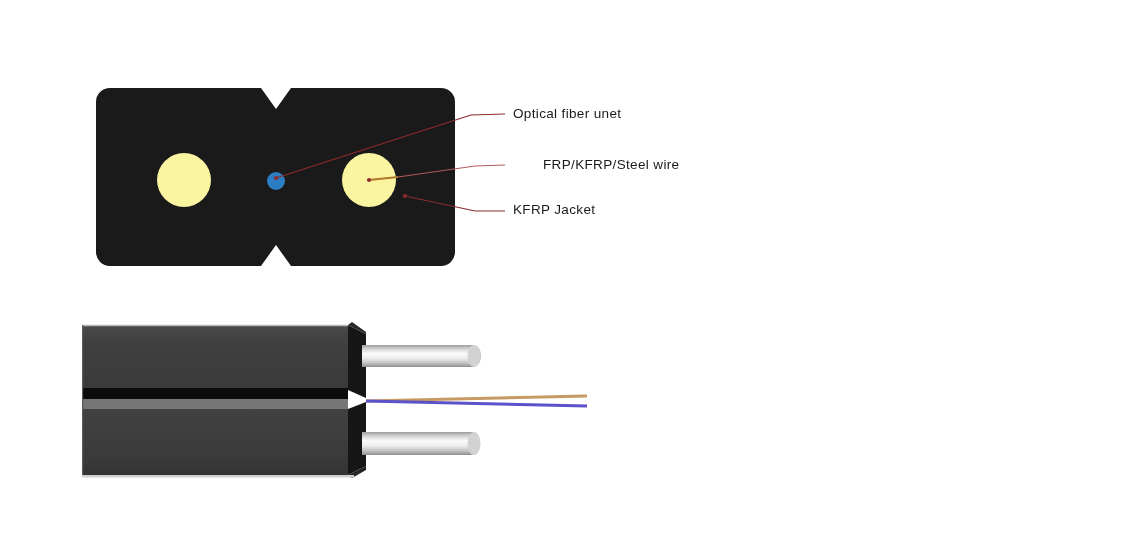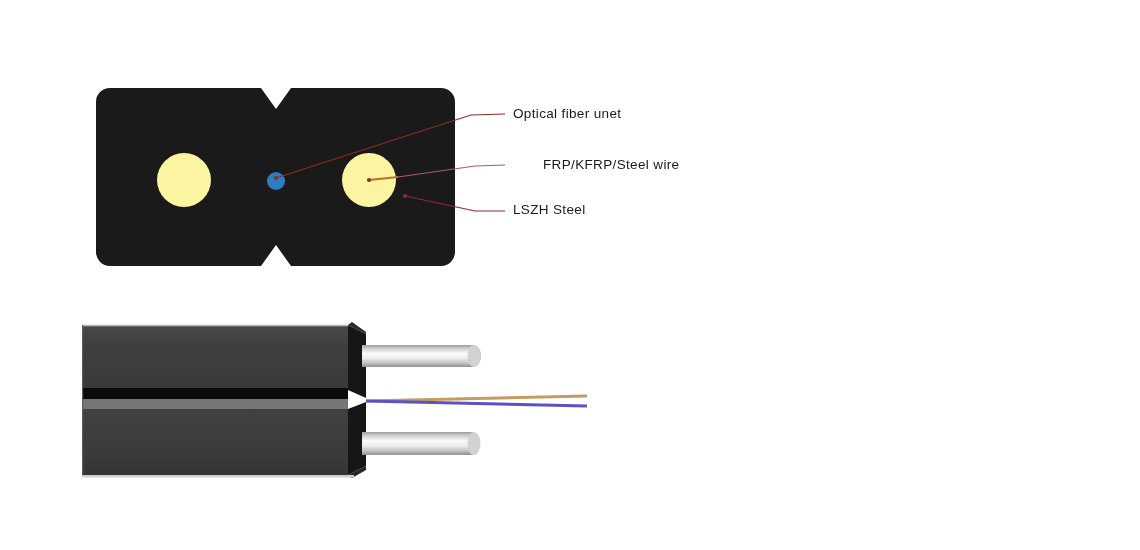--- a/index.html
+++ b/index.html
@@ -163,16 +163,16 @@
       <g>
         <line x1="366" y1="401" x2="587" y2="396" stroke="#c89a63" stroke-width="3"></line>
         <line x1="366" y1="401" x2="587" y2="406" stroke="#5a52c8" stroke-width="3"></line>
       </g>
     </g>
   </svg>
 
   <div class="label-layer">
     <div class="callout-label l0">Optical fiber unet</div>
     <div class="callout-label l1">FRP/KFRP/Steel wire</div>
-    <div class="callout-label l2">LSZH Steel</div>
+    <div class="callout-label l2">KFRP Jacket</div>
   </div>
 
 </div>
 
 </body></html>

